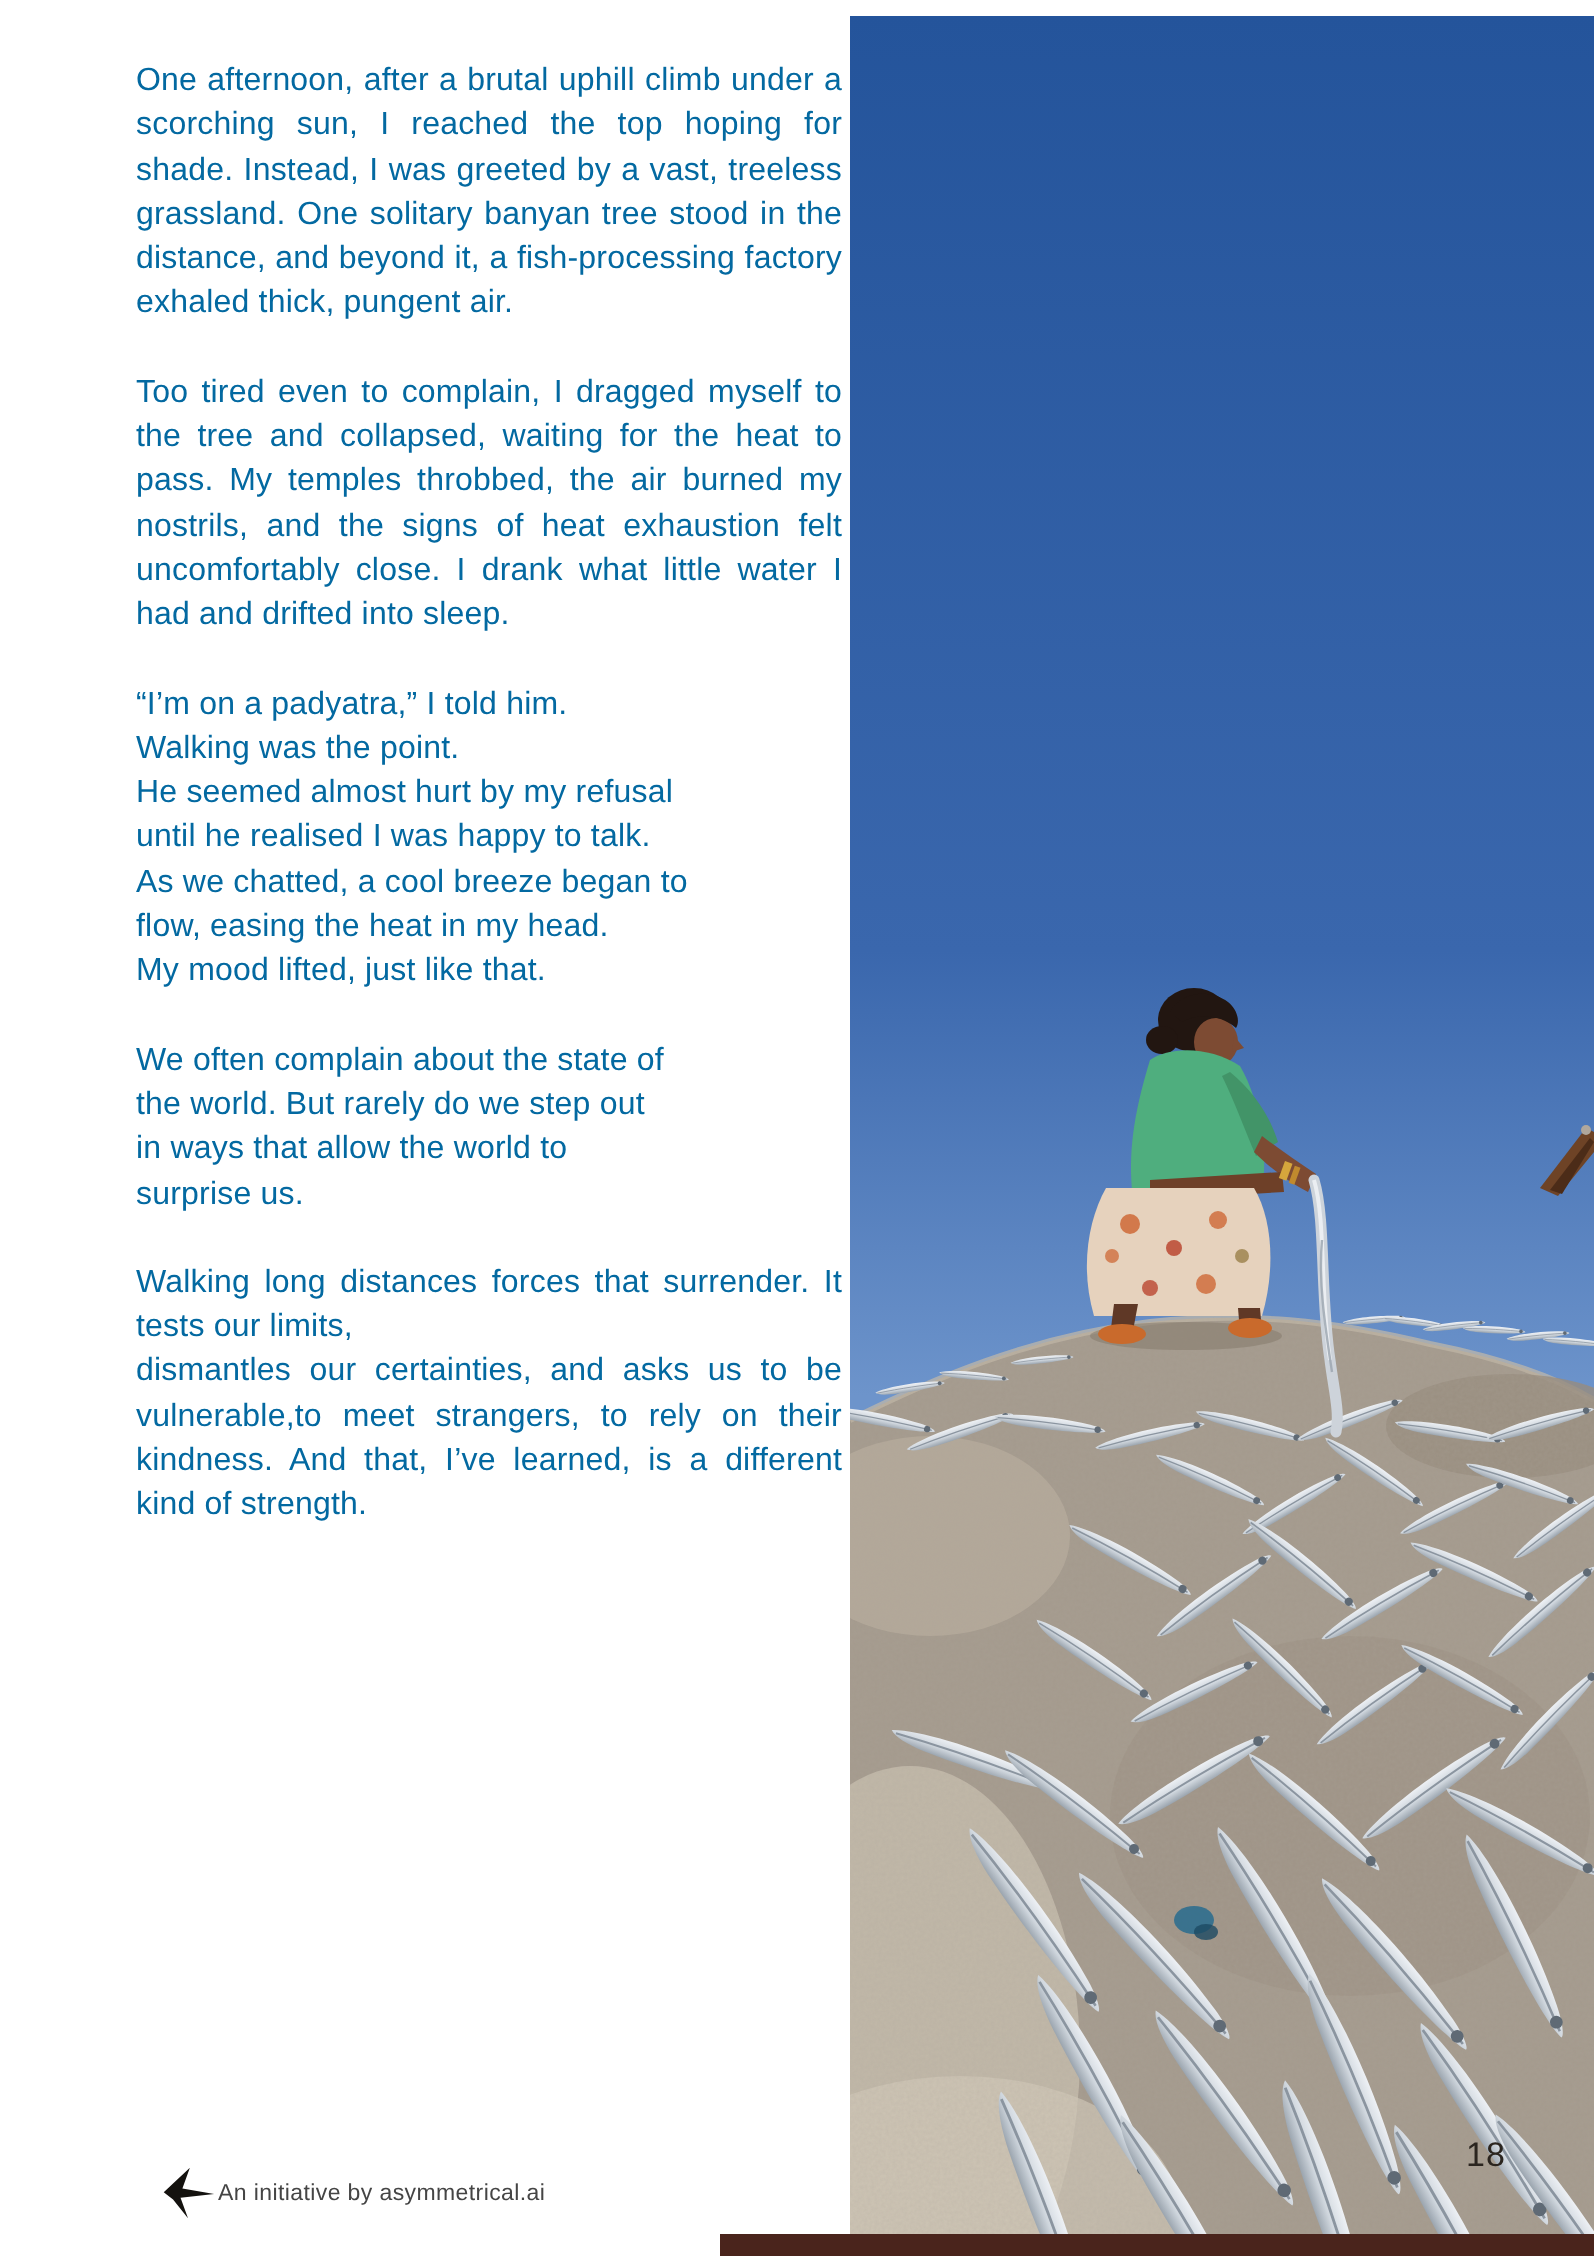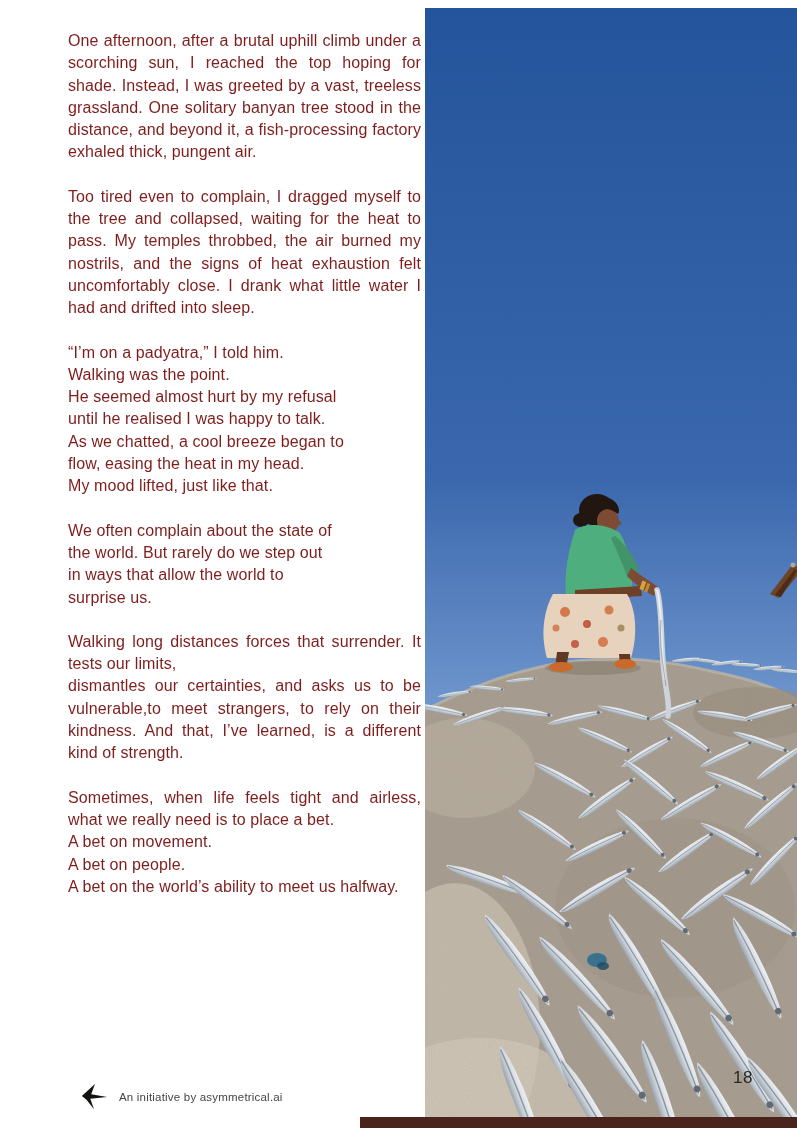--- a/index.html
+++ b/index.html
@@ -12,36 +12,35 @@
     font-size:16px;line-height:22.3px;color:#2d2d2d;letter-spacing:0.1px;
   }
   .para{margin:0 0 22px 0;text-align:left;}
   .para.justify{text-align:justify;}
   .photo{position:absolute;left:425px;top:8px;width:372px;height:1113px;display:block;}
   .page-number{
     position:absolute;left:733px;top:1068px;width:34px;
     font-size:17px;color:#2b251f;letter-spacing:0.5px;
   }
   .accent-bar{position:absolute;left:360px;top:1117px;width:437px;height:11px;background:#4a241c;}
-  .footer{position:absolute;left:79px;top:1083px;display:flex;align-items:center;gap:10px;}
+  .footer{position:absolute;left:79px;top:1083px;display:flex;align-items:center;}
   .footer-logo{width:30px;height:28px;display:block;}
   .footer-text{font-size:11.5px;color:#454545;letter-spacing:0.2px;}
 </style>
 </head>
 <body>
 
 <div class="page">
 
-  <div class="article" style="color: #7f1d1d;">
+  <div class="article" style="color: #0369a1;">
       <div class="para justify">One afternoon, after a brutal uphill climb under a scorching sun, I reached the top hoping for shade. Instead, I was greeted by a vast, treeless grassland. One solitary banyan tree stood in the distance, and beyond it, a fish-processing factory exhaled thick, pungent air.</div>
       <div class="para justify">Too tired even to complain, I dragged myself to the tree and collapsed, waiting for the heat to pass. My temples throbbed, the air burned my nostrils, and the signs of heat exhaustion felt uncomfortably close. I drank what little water I had and drifted into sleep.</div>
       <div class="para">“I’m on a padyatra,” I told him.<br>Walking was the point.<br>He seemed almost hurt by my refusal<br>until he realised I was happy to talk.<br>As we chatted, a cool breeze began to<br>flow, easing the heat in my head.<br>My mood lifted, just like that.</div>
       <div class="para">We often complain about the state of<br>the world. But rarely do we step out<br>in ways that allow the world to<br>surprise us.</div>
       <div class="para justify">Walking long distances forces that surrender. It tests our limits,<br>dismantles our certainties, and asks us to be vulnerable,to meet strangers, to rely on their kindness. And that, I’ve learned, is a different kind of strength.</div>
-      <div class="para justify">Sometimes, when life feels tight and airless, what we really need is to place a bet.<br>A bet on movement.<br>A bet on people.<br>A bet on the world’s ability to meet us halfway.</div>
     </div>
 
   <svg class="photo" viewBox="0 0 372 1113" preserveAspectRatio="none">
     <defs>
       <linearGradient id="skyGrad" x1="0" y1="0" x2="0" y2="1">
         <stop offset="0" stop-color="#24549b"></stop>
         <stop offset="0.42" stop-color="#3a67ad"></stop>
         <stop offset="0.62" stop-color="#6d94cb"></stop>
         <stop offset="1" stop-color="#6d94cb"></stop>
       </linearGradient>

